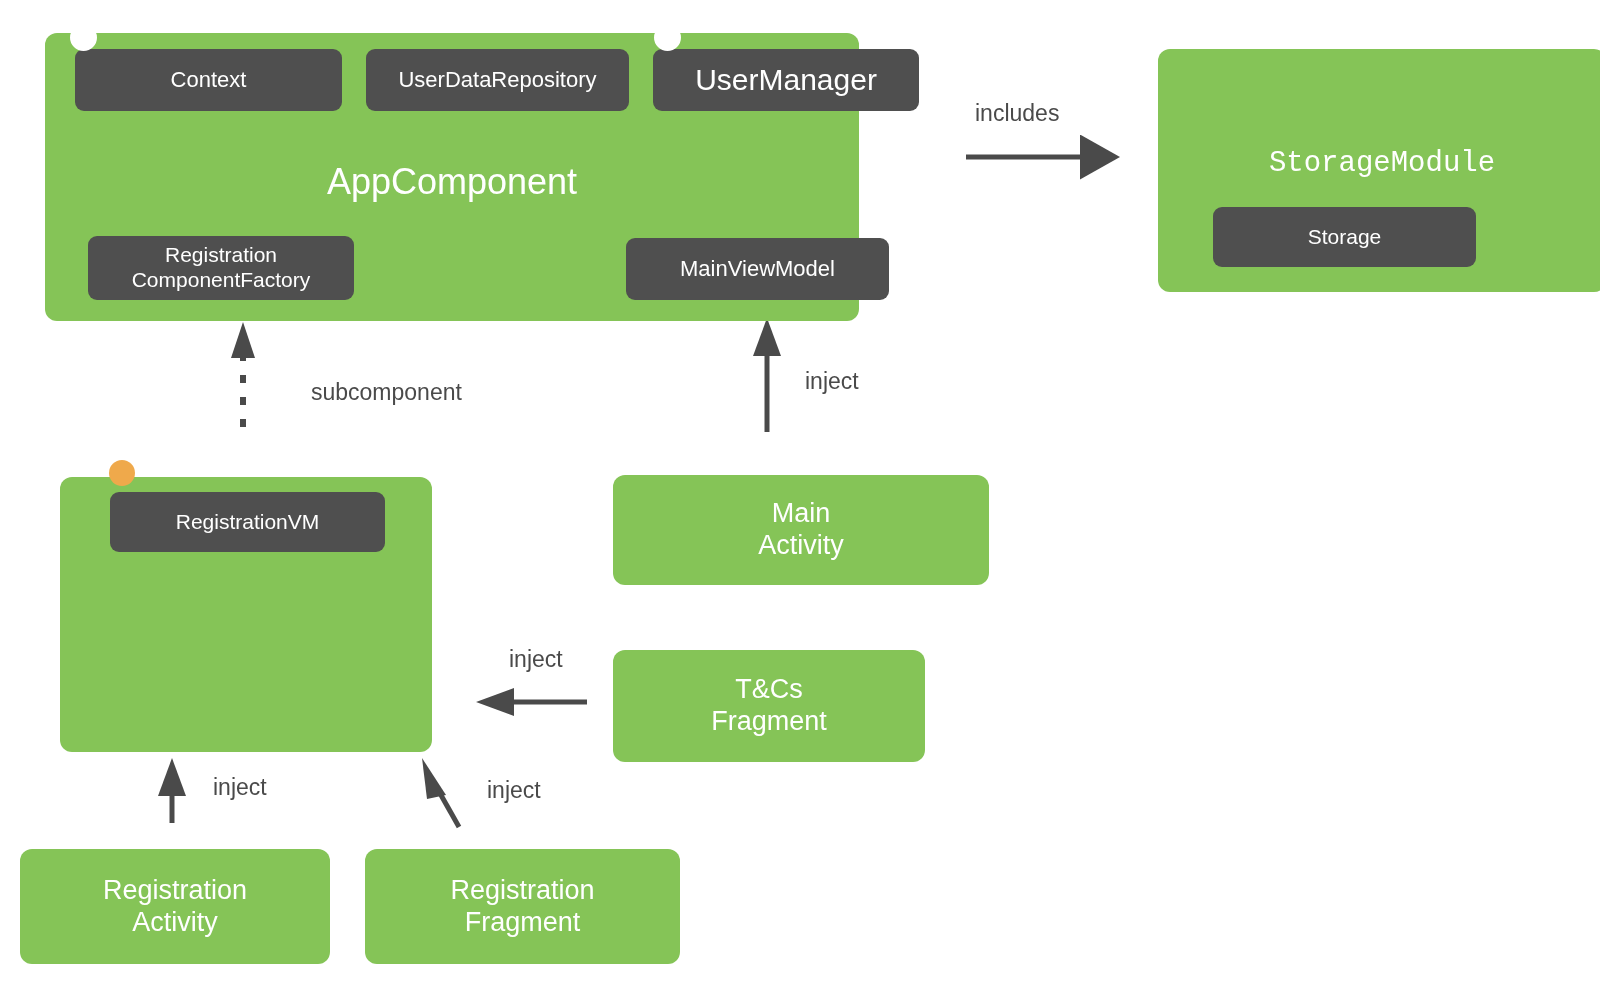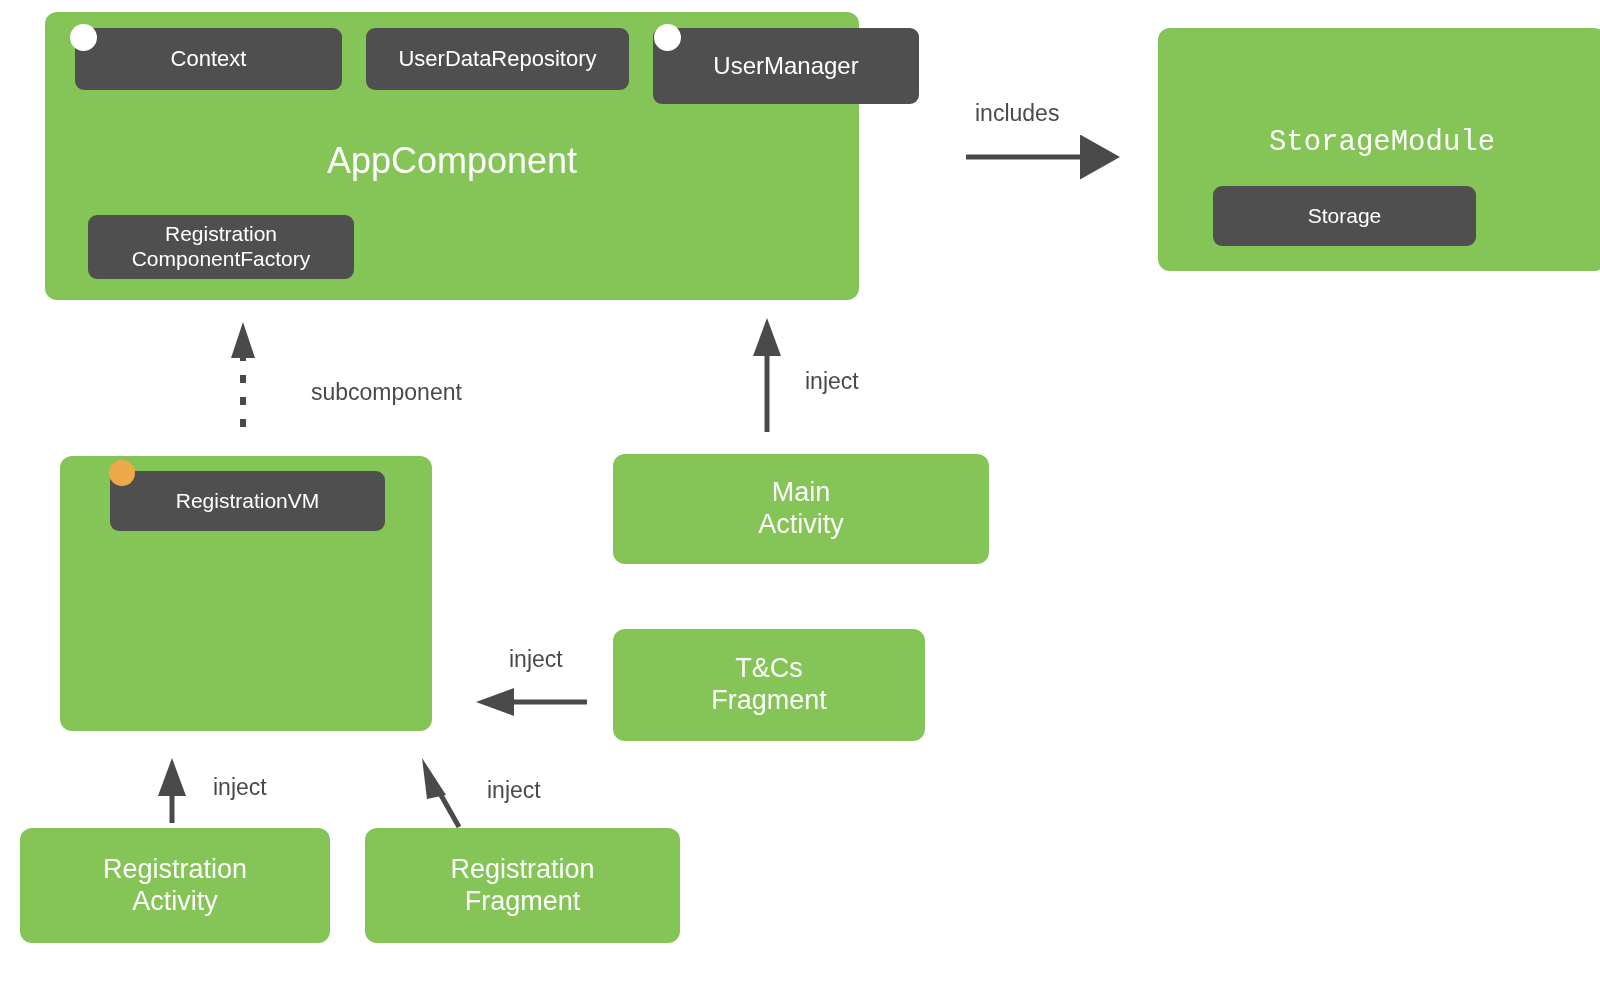--- a/index.html
+++ b/index.html
@@ -24,20 +24,21 @@
     position: absolute;
     box-sizing: border-box;
     border-radius: 12px;
     display: flex;
     align-items: center;
     justify-content: center;
     text-align: center;
     color: #ffffff;
     line-height: 1.18;
     white-space: pre-line;
+    margin-top: 21px;
   }
   .green {
     background: #85c457;
   }
   .dark {
     background: #4f4f4f;
     border-radius: 9px;
   }
 
   
@@ -57,21 +58,21 @@
 
   
   #app-component {
     left: 45px;  top: 12px;  width: 814px;  height: 288px;
   }
   #app-component-title {
     top: 128px;  font-size: 36px;
   }
   #box-context      { left: 75px;  top: 28px;  width: 267px; height: 62px; font-size: 22px; }
   #box-userdatarepo { left: 366px; top: 28px; width: 263px; height: 62px; font-size: 22px; }
-  #box-usermanager  { left: 653px; top: 28px; width: 266px; height: 76px; font-size: 24px; }
+  #box-usermanager  { left: 653px; top: 28px; width: 266px; height: 62px; font-size: 30px; }
   #box-regcompfac   { left: 88px;  top: 215px; width: 266px; height: 64px; font-size: 21px; }
   #box-mainviewmodel{ left: 626px; top: 217px; width: 263px; height: 62px; font-size: 22px; }
 
   .dot {
     position: absolute;
     border-radius: 50%;
   }
   .dot-white { background: #ffffff; }
   .dot-orange { background: #efa94b; }
   #dot-context     { left: 70px;  top: 24px; width: 27px; height: 27px; }
@@ -170,20 +171,21 @@
   <div id="dot-context" class="dot dot-white"></div>
 
   <div id="box-userdatarepo" class="node dark">UserDataRepository</div>
 
   <div id="box-usermanager" class="node dark">UserManager</div>
   <div id="dot-usermanager" class="dot dot-white"></div>
 
   <div id="box-regcompfac" class="node dark">Registration
 ComponentFactory</div>
 
+  <div id="box-mainviewmodel" class="node dark">MainViewModel</div>
 
   <div id="storage-module" class="node green container">
     <div id="storage-module-title" class="container-title">StorageModule</div>
   </div>
   <div id="box-storage" class="node dark">Storage</div>
 
   <div id="registration-component" class="node green container">
     
   </div>
 

